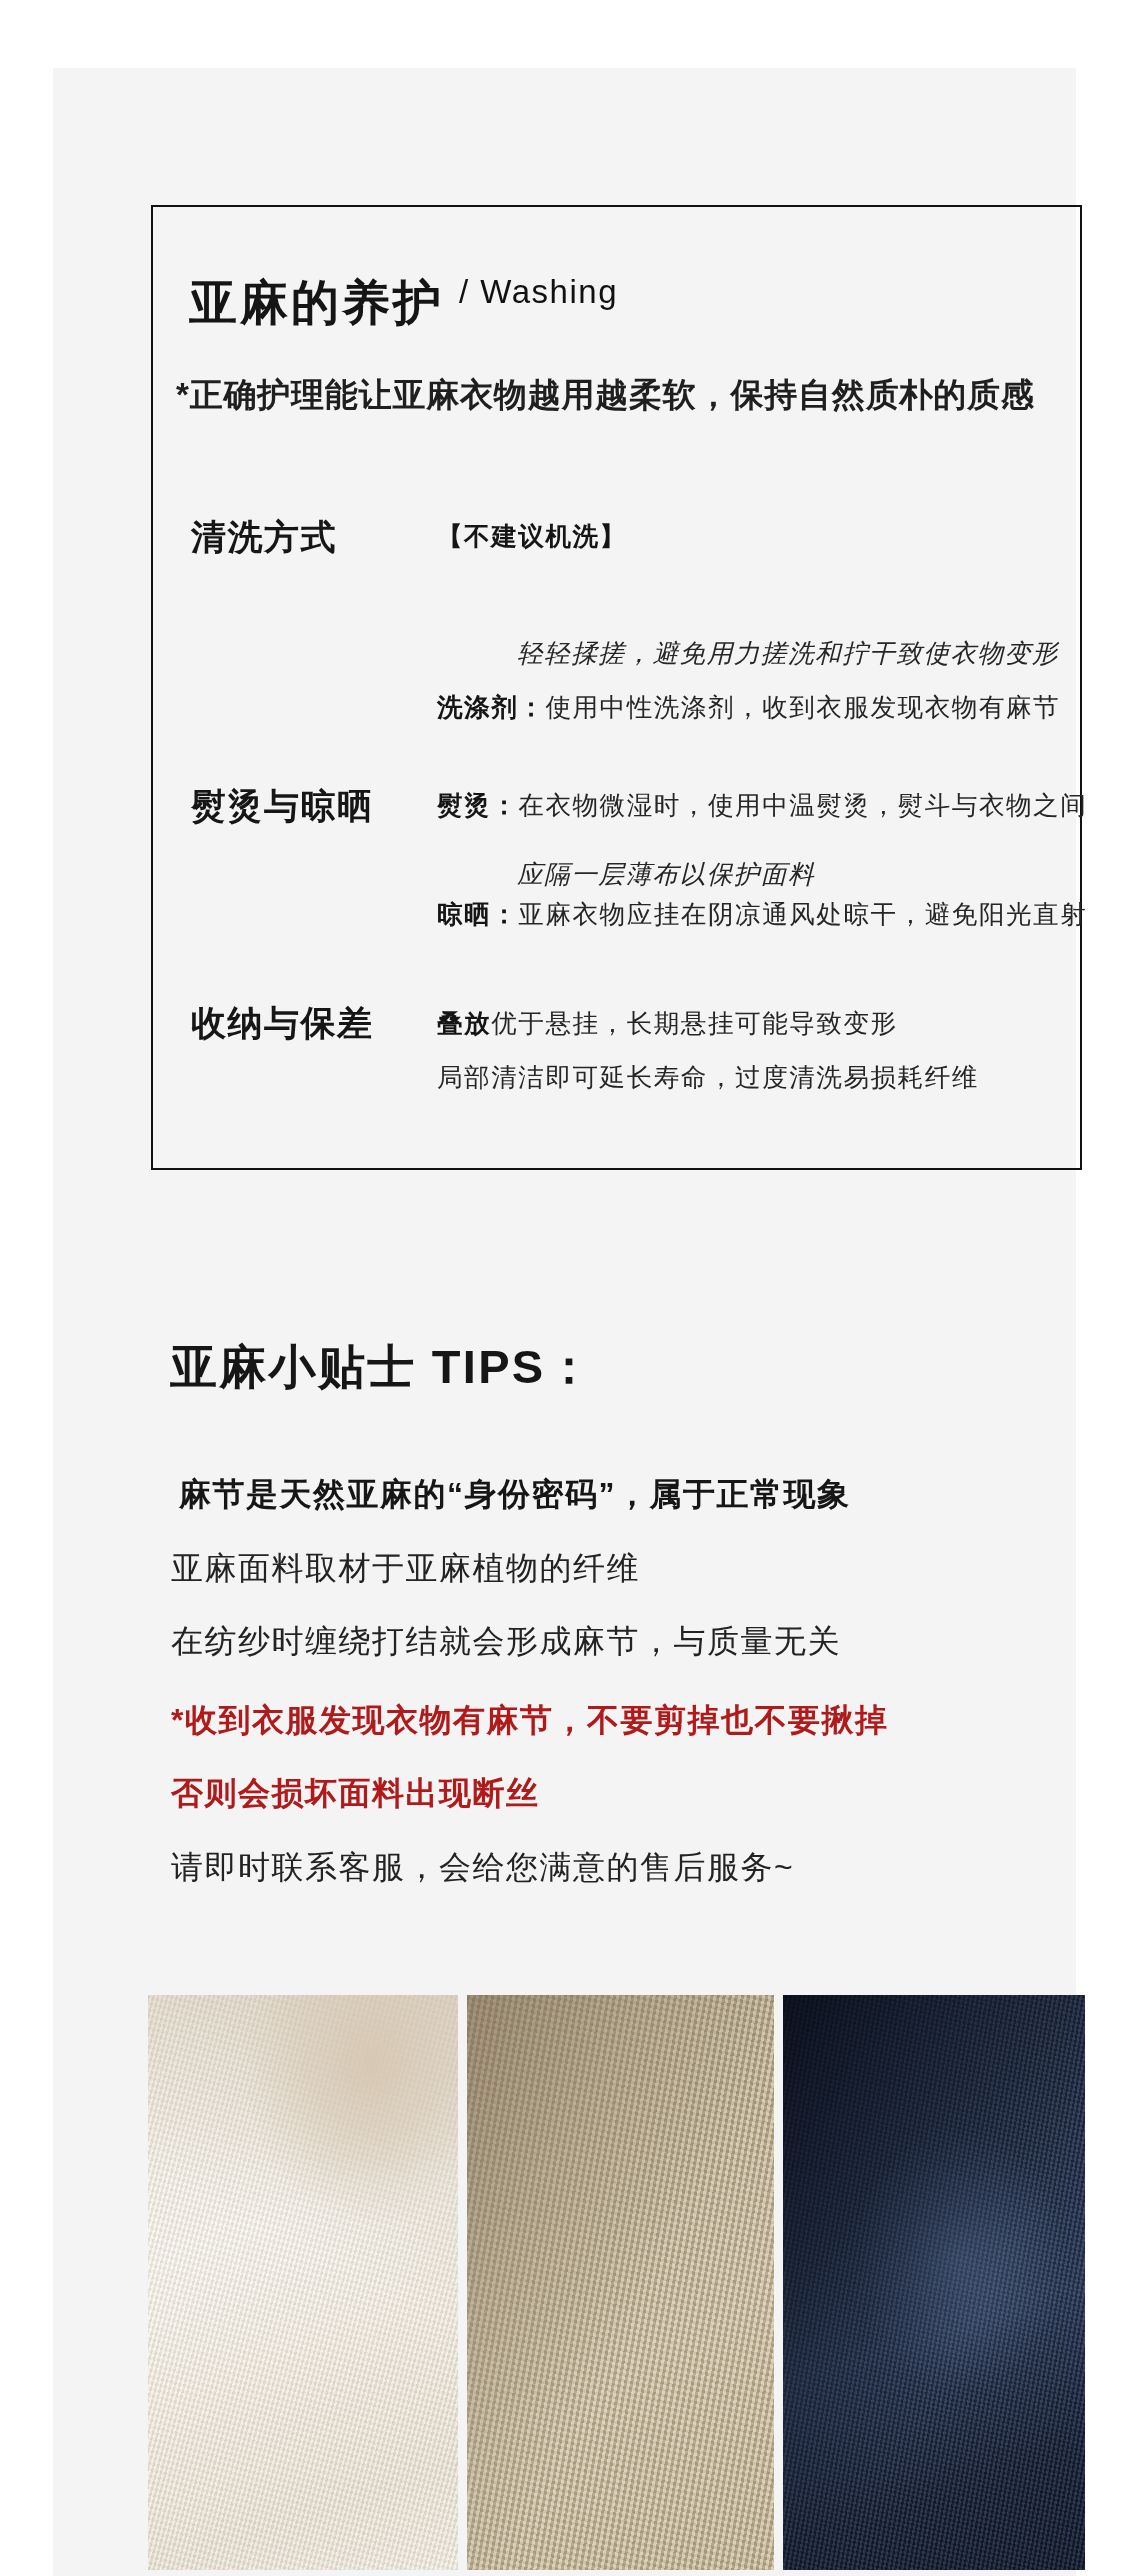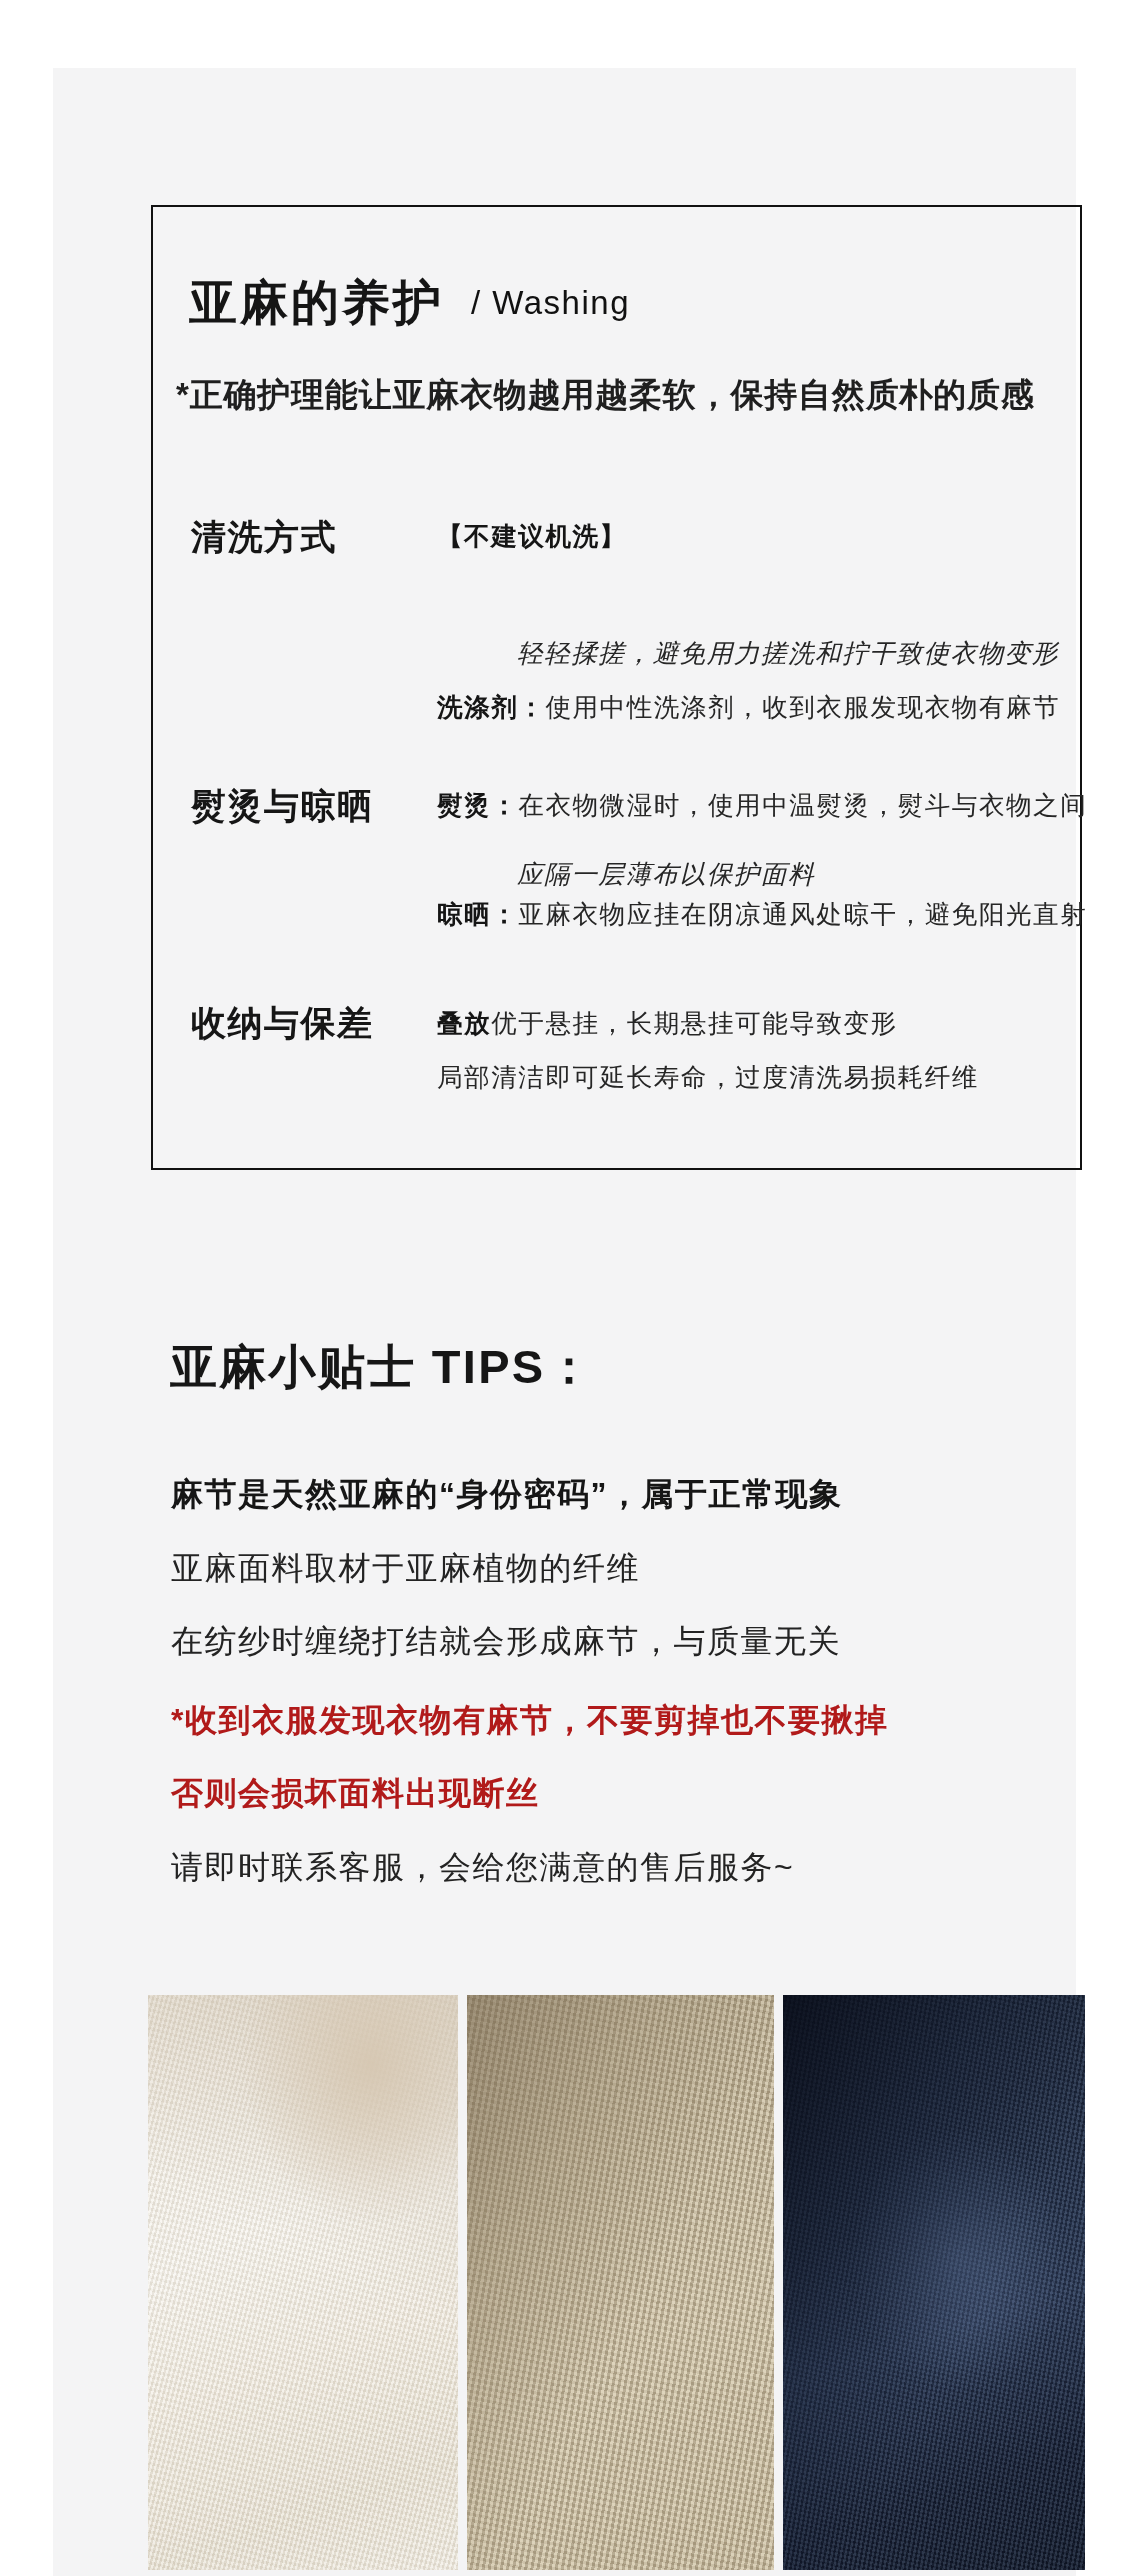--- a/index.html
+++ b/index.html
@@ -15,21 +15,21 @@
     position:absolute;left:53px;top:68px;width:1023px;height:2508px;
     background:#f4f4f5;
   }
   
   .care-card{
     position:absolute;left:98px;top:137px;width:931px;height:965px;
     border:2.3px solid #111111;box-sizing:border-box;
   }
   .card-title-row{
     position:absolute;left:36px;top:66px;
-    display:flex;align-items:center;gap:27px;white-space:nowrap;
+    display:flex;align-items:flex-start;gap:15px;white-space:nowrap;
   }
   .card-title{
     font-size:48px;font-weight:700;letter-spacing:3px;color:#151515;line-height:59px;
   }
   .card-title-suffix{
     font-size:33px;font-weight:400;letter-spacing:1.5px;color:#111111;
   }
   .card-subtitle{
     position:absolute;left:23px;top:171px;margin:0;
     font-size:33px;letter-spacing:0.8px;color:#1f1f1f;line-height:33px;white-space:nowrap;font-weight:bold;
@@ -48,21 +48,21 @@
   
   .tips-title{
     position:absolute;left:117px;top:1269px;margin:0;
     font-size:47px;font-weight:600;letter-spacing:2.3px;color:#161616;line-height:59px;
     white-space:nowrap;
   }
   .tips-line{
     position:absolute;left:118px;margin:0;
     font-size:32px;letter-spacing:1.5px;color:#232323;line-height:41px;white-space:nowrap;
   }
-  .tips-line.bold{font-weight:700;color:#161616;}
+  .tips-line.bold{font-weight:700;color:#161616;margin-left:8px;}
   .tips-line.red{color:#b11a1a;font-weight:700;text-align:center;}
   
   .swatch{position:absolute;top:1927px;height:575px;}
   .swatch-ivory{
     left:95px;width:310px;
     background:
       radial-gradient(ellipse 60% 40% at 72% 12%, rgba(214,199,178,0.95) 0%, rgba(214,199,178,0.0) 70%),
       linear-gradient(205deg, rgba(196,182,160,0.45) 0%, rgba(255,255,255,0) 45%),
       repeating-linear-gradient(105deg, rgba(168,158,140,0.16) 0 2.3px, rgba(255,255,255,0.30) 2.3px 4.5px),
       repeating-linear-gradient(15deg, rgba(168,158,140,0.10) 0 3px, rgba(255,255,255,0.18) 3px 6px),

